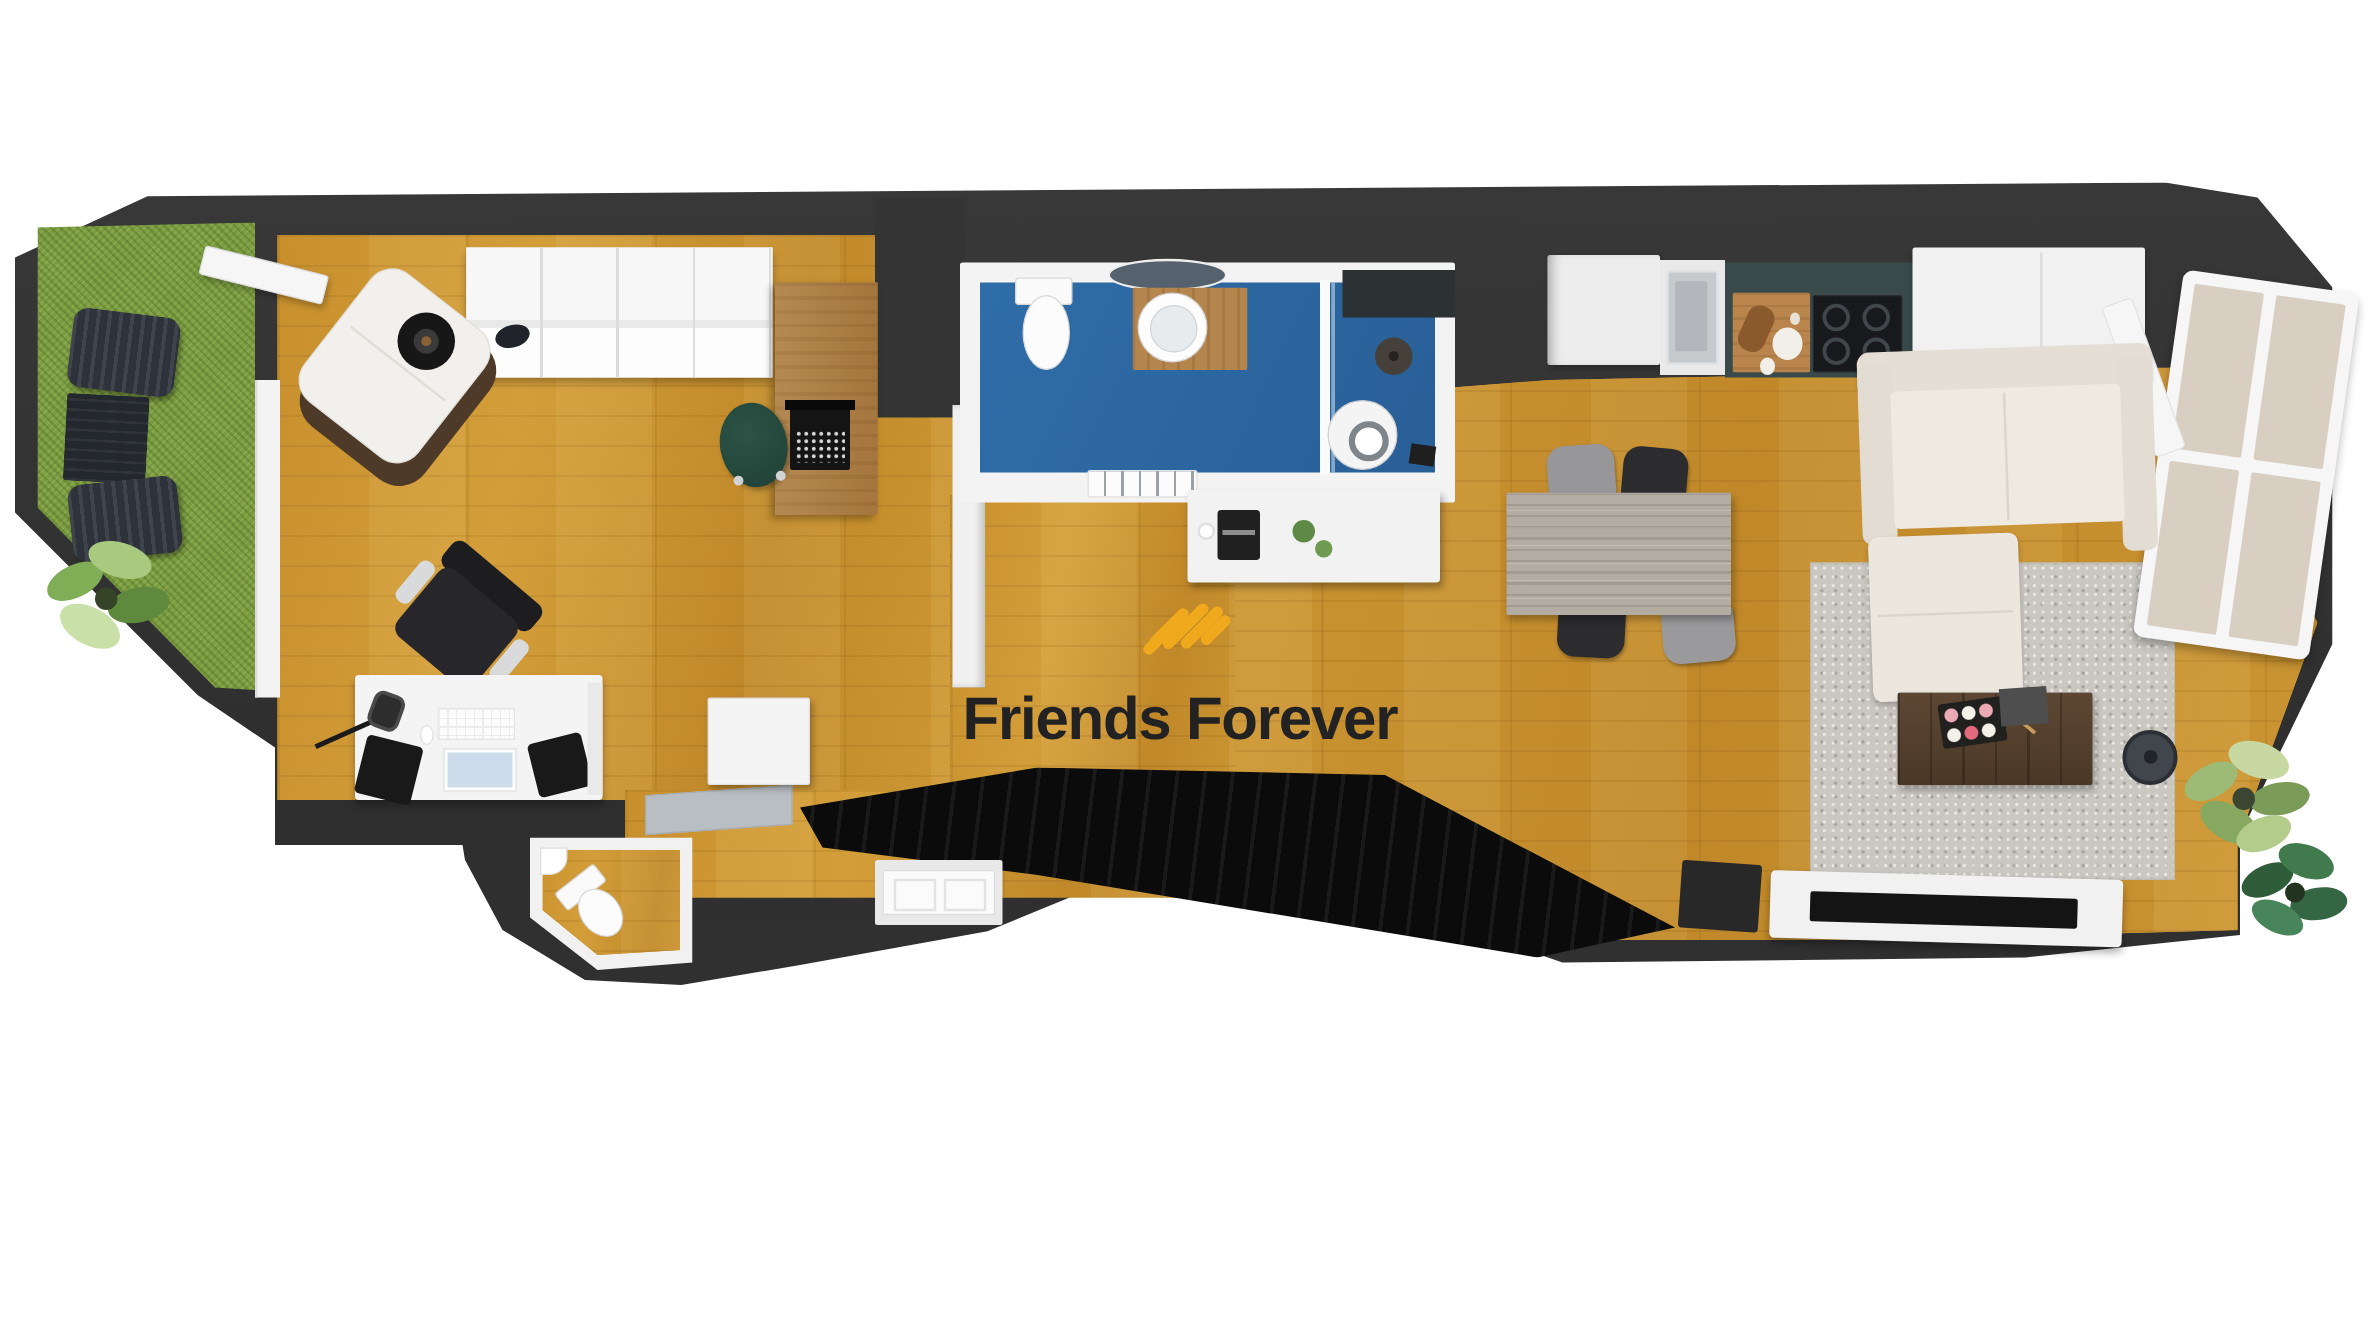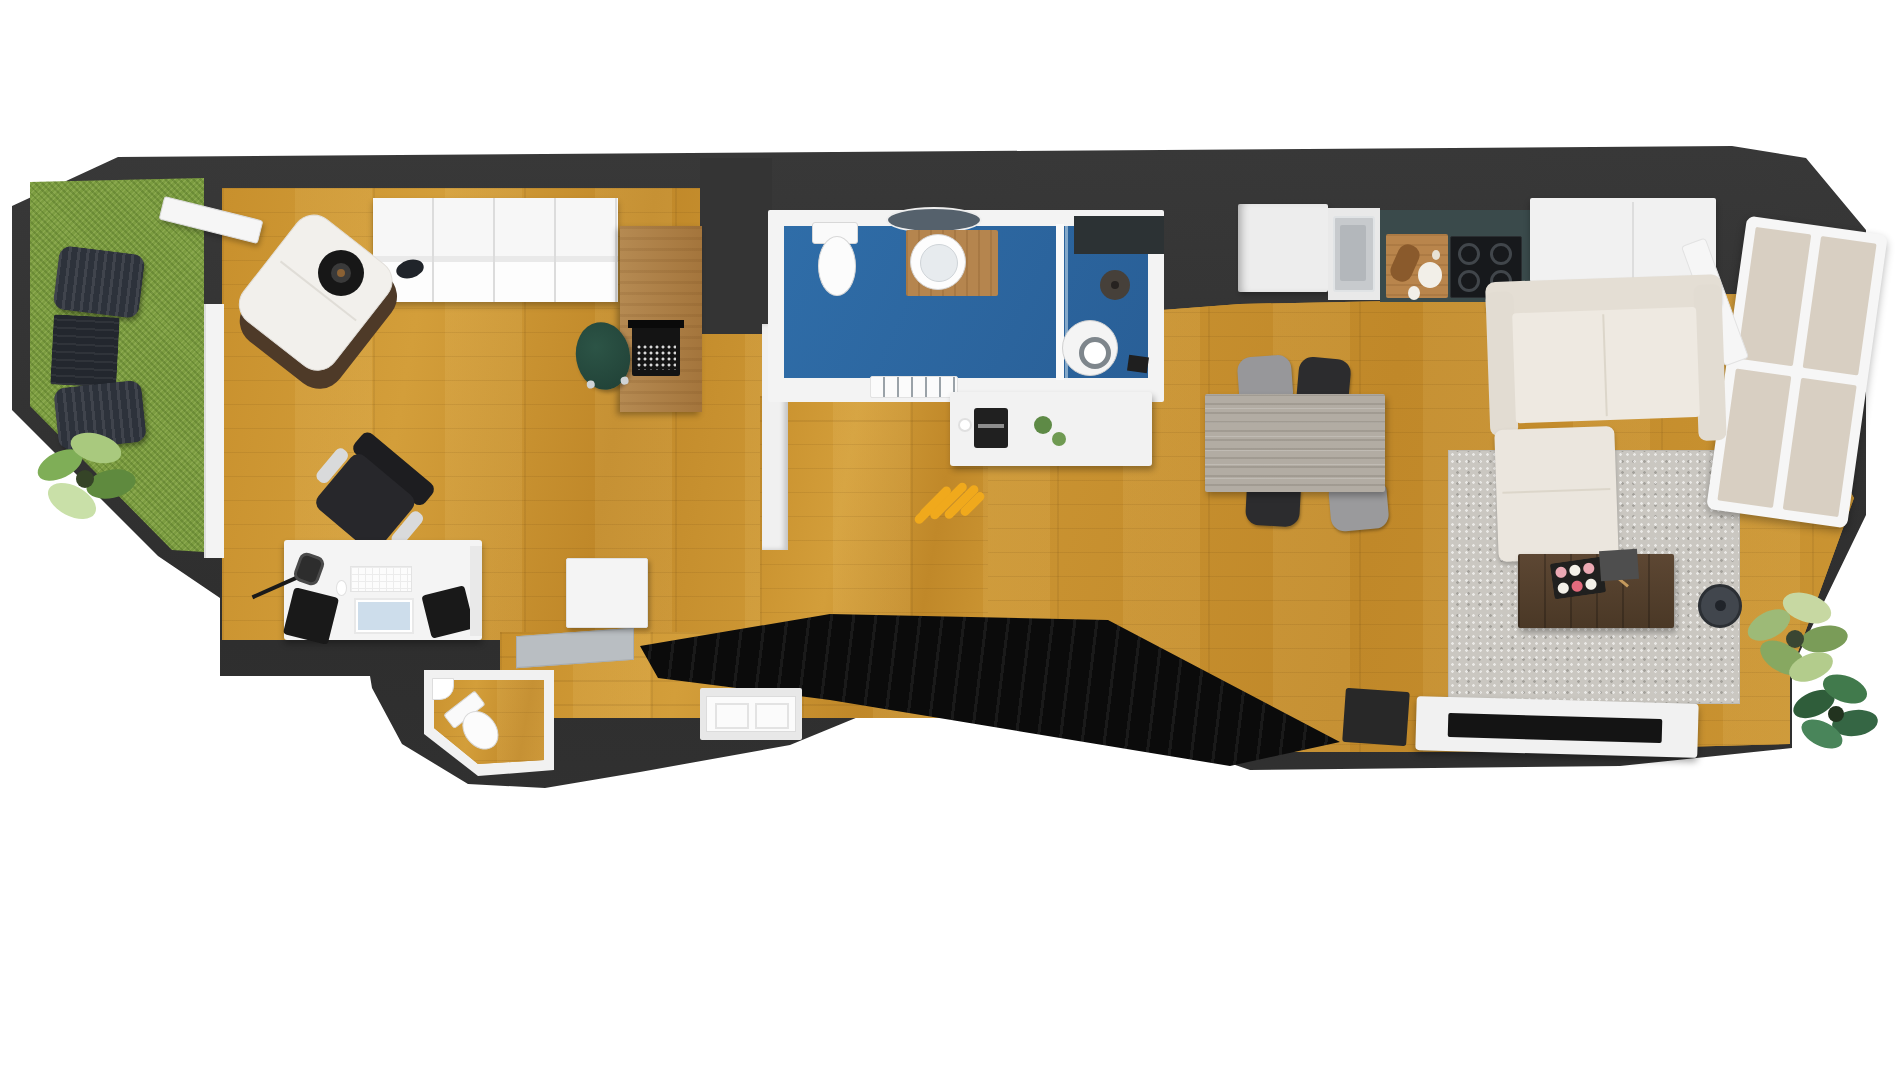--- a/index.html
+++ b/index.html
@@ -421,14 +421,15 @@
     <div class="pot"></div>
   </div>
 
   <div class="logo">
     <div class="bar bar1"></div>
     <div class="bar bar2"></div>
     <div class="bar bar3"></div>
     <div class="bar bar4"></div>
     <div class="bar bar5"></div>
   </div>
+  <div class="brand-text">Friends Forever</div>
 
 </div>
 
 </body></html>

